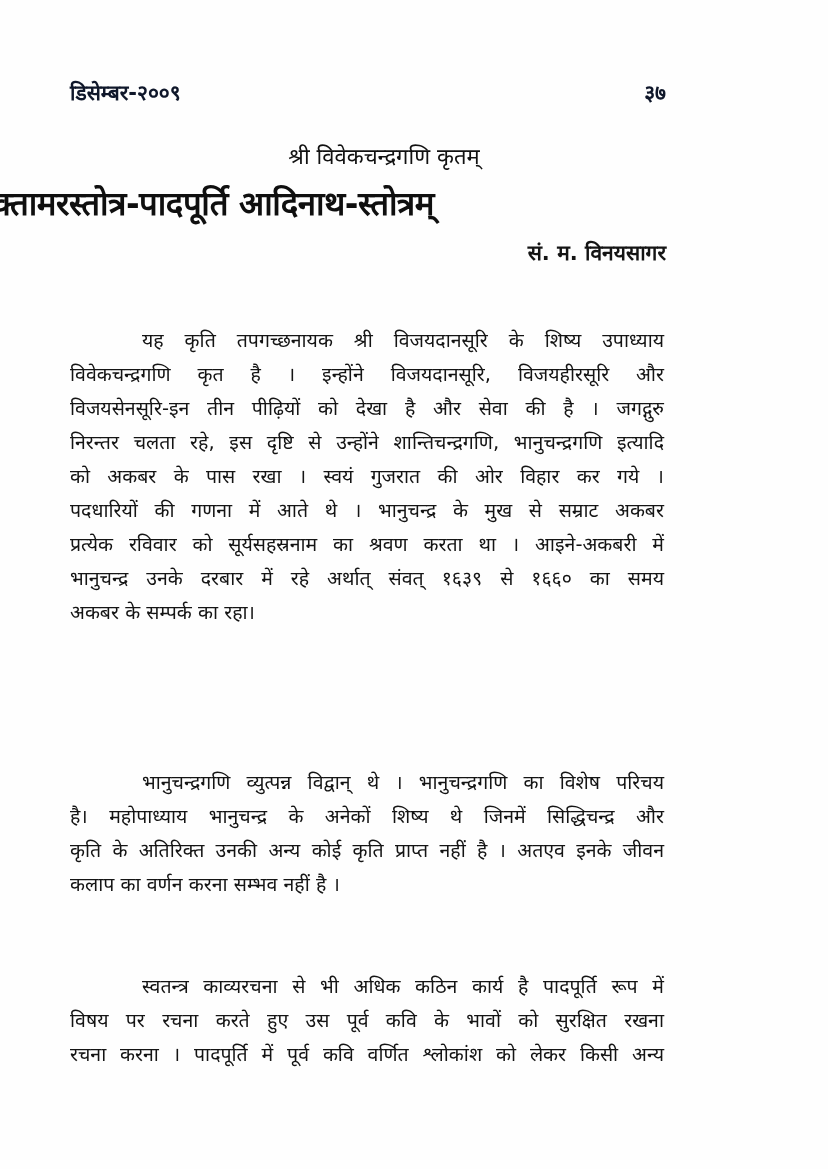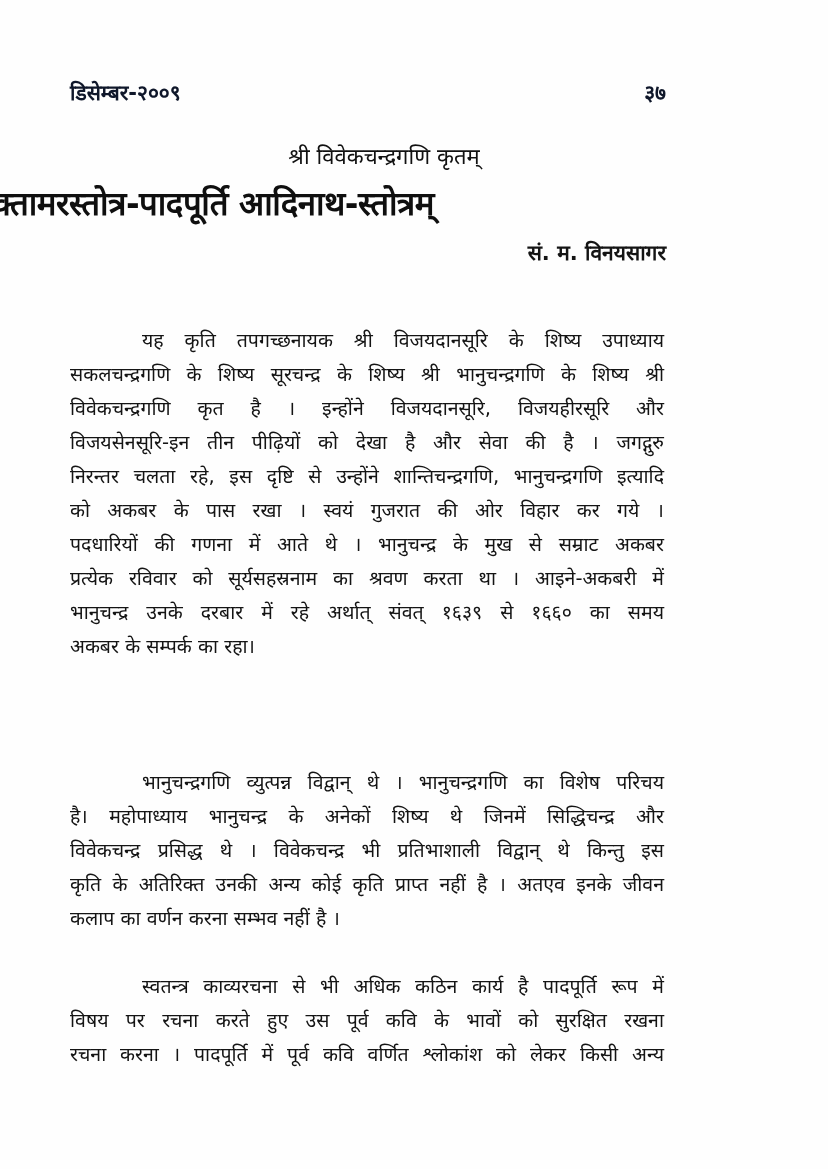--- a/index.html
+++ b/index.html
@@ -50,35 +50,33 @@
     <span>डिसेम्बर-२००९</span>
     <span>३७</span>
   </div>
 
   <div class="subtitle">श्री विवेकचन्द्रगणि कृतम्</div>
   <div class="title">भक्तामरस्तोत्र-पादपूर्ति आदिनाथ-स्तोत्रम्</div>
   <div class="author">सं. म. विनयसागर</div>
 
   <div class="body-text" id="para-1">
     <span class="line indent">यह कृति तपगच्छनायक श्री विजयदानसूरि के शिष्य उपाध्याय</span>
-    <span class="line">सकलचन्द्रगणि के शिष्य सूरचन्द्र के शिष्य श्री भानुचन्द्रगणि के शिष्य श्री</span>
     <span class="line">विवेकचन्द्रगणि कृत है । इन्होंने विजयदानसूरि, विजयहीरसूरि और</span>
     <span class="line">विजयसेनसूरि-इन तीन पीढ़ियों को देखा है और सेवा की है । जगद्गुरु</span>
     <span class="line">निरन्तर चलता रहे, इस दृष्टि से उन्होंने शान्तिचन्द्रगणि, भानुचन्द्रगणि इत्यादि</span>
     <span class="line">को अकबर के पास रखा । स्वयं गुजरात की ओर विहार कर गये ।</span>
     <span class="line">पदधारियों की गणना में आते थे । भानुचन्द्र के मुख से सम्राट अकबर</span>
     <span class="line">प्रत्येक रविवार को सूर्यसहस्रनाम का श्रवण करता था । आइने-अकबरी में</span>
     <span class="line">भानुचन्द्र उनके दरबार में रहे अर्थात् संवत् १६३९ से १६६० का समय</span>
     <span class="line last">अकबर के सम्पर्क का रहा।</span>
   </div>
 
   <div class="body-text" id="para-2">
     <span class="line indent">भानुचन्द्रगणि व्युत्पन्न विद्वान् थे । भानुचन्द्रगणि का विशेष परिचय</span>
     <span class="line">है। महोपाध्याय भानुचन्द्र के अनेकों शिष्य थे जिनमें सिद्धिचन्द्र और</span>
-    <span class="line">विवेकचन्द्र प्रसिद्ध थे । विवेकचन्द्र भी प्रतिभाशाली विद्वान् थे किन्तु इस</span>
     <span class="line">कृति के अतिरिक्त उनकी अन्य कोई कृति प्राप्त नहीं है । अतएव इनके जीवन</span>
     <span class="line last">कलाप का वर्णन करना सम्भव नहीं है ।</span>
   </div>
 
   <div class="body-text" id="para-3">
     <span class="line indent">स्वतन्त्र काव्यरचना से भी अधिक कठिन कार्य है पादपूर्ति रूप में</span>
     <span class="line">विषय पर रचना करते हुए उस पूर्व कवि के भावों को सुरक्षित रखना</span>
     <span class="line">रचना करना । पादपूर्ति में पूर्व कवि वर्णित श्लोकांश को लेकर किसी अन्य</span>
   </div>
 

